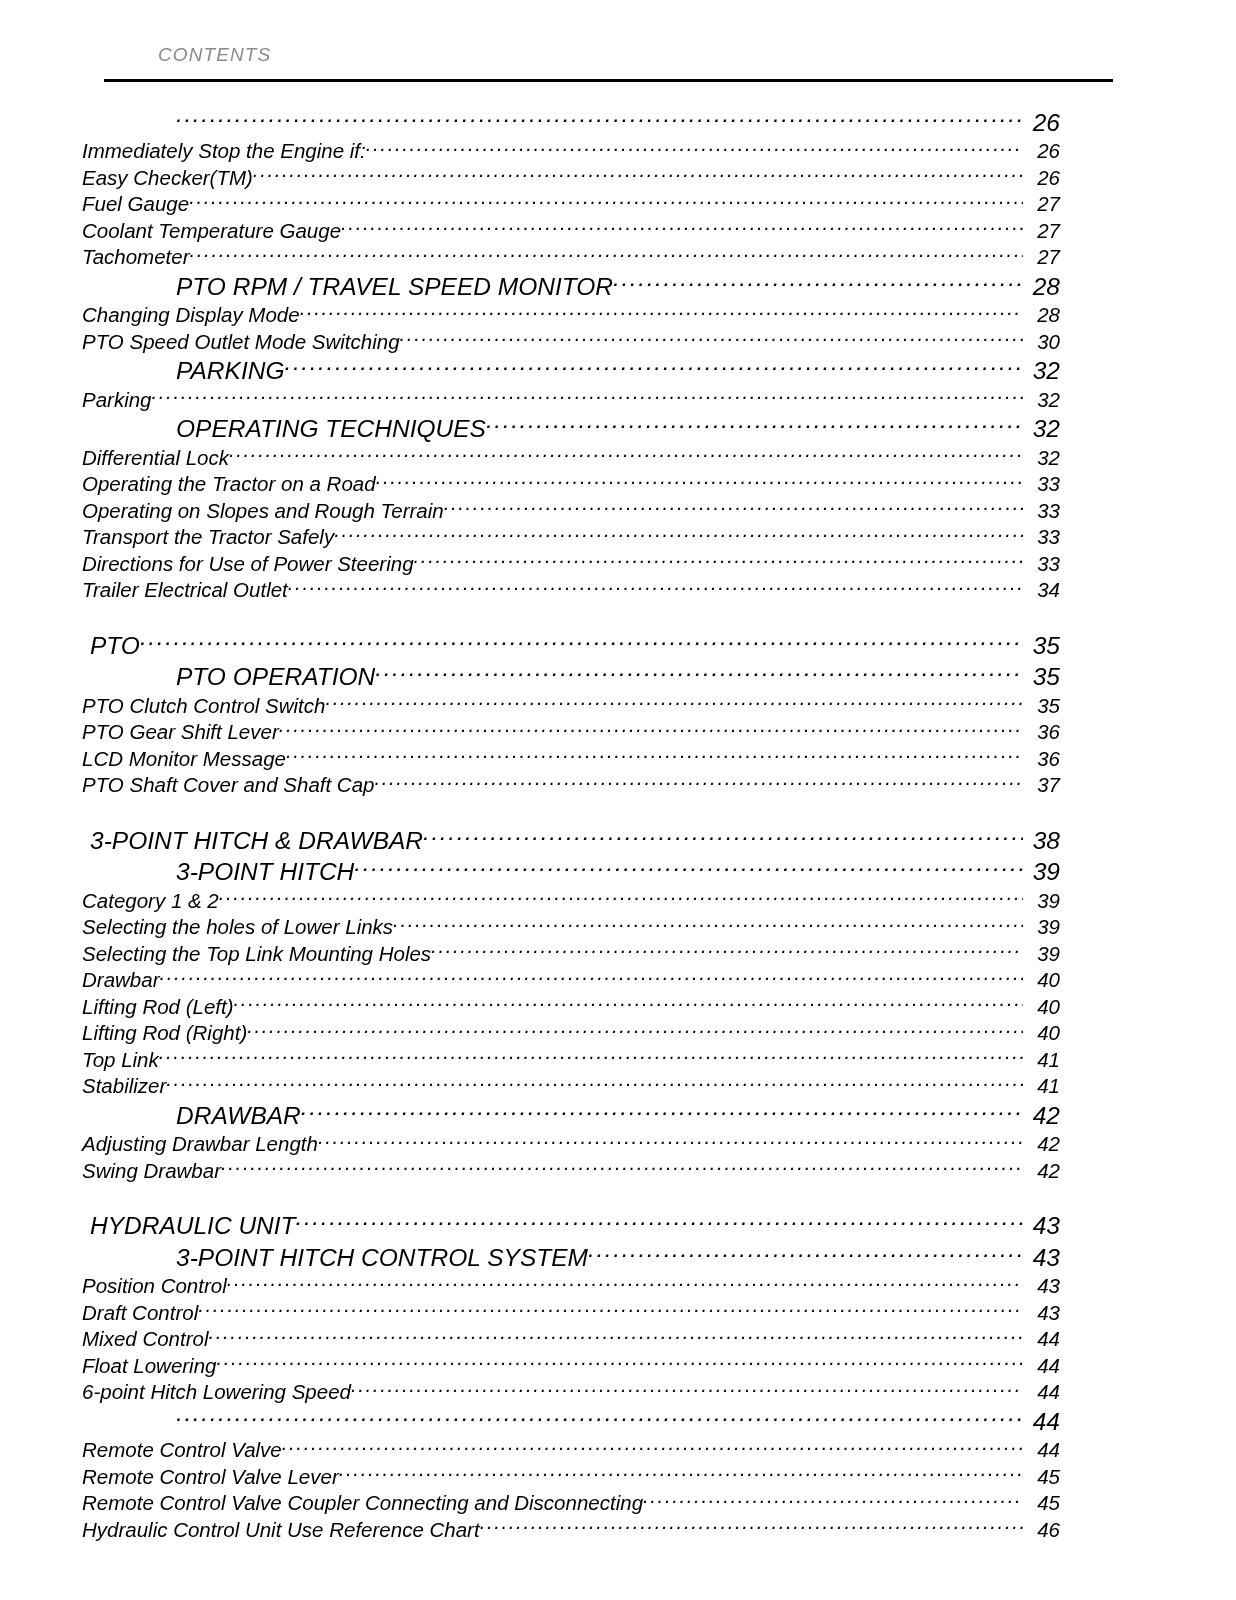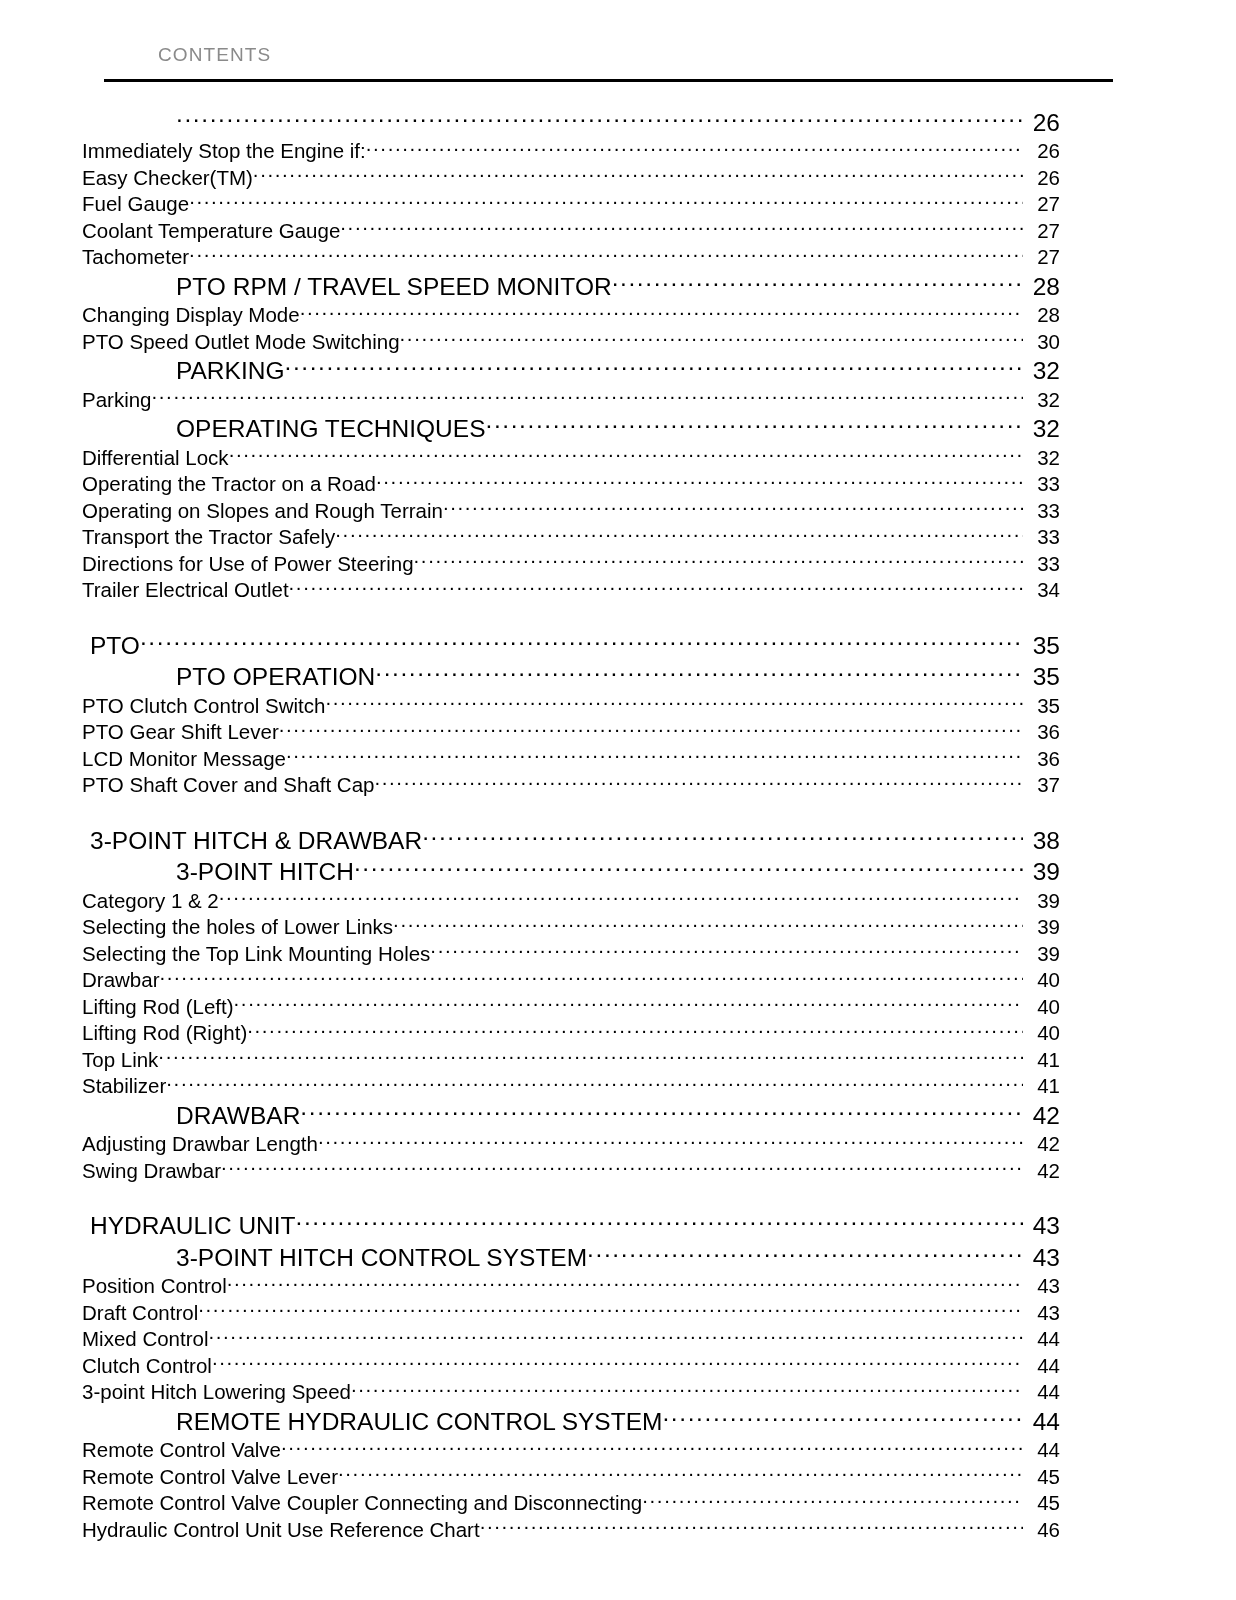--- a/index.html
+++ b/index.html
@@ -12,20 +12,21 @@
     height: 1600px;
     font-family: "Liberation Sans", sans-serif;
     color: #000000;
     overflow: hidden;
   }
   .page {
     position: relative;
     width: 999px;
     height: 1600px;
     box-sizing: border-box;
+    font-style: italic;
   }
 
   
   .header {
     position: absolute;
     left: 158px;
     top: 44px;
     font-size: 19px;
     letter-spacing: 1.1px;
     color: #8a8a8a;
@@ -327,31 +328,30 @@
         <span class="label">Draft Control</span>
         <span class="leader"></span>
         <span class="page-no">43</span>
       </div>
       <div class="row lvl2">
         <span class="label">Mixed Control</span>
         <span class="leader"></span>
         <span class="page-no">44</span>
       </div>
       <div class="row lvl2">
-        <span class="label">Clutch Control</span>
-        <span class="leader"></span>
-        <span class="page-no">44</span>
-      </div>
-      <div class="row lvl2">
-        <span class="label">3-point Hitch Lowering Speed</span>
-        <span class="leader"></span>
-        <span class="page-no">44</span>
-      </div>
-      <div class="row lvl1">
-        <span class="label">REMOTE HYDRAULIC CONTROL SYSTEM</span>
+        <span class="label">Float Lowering</span>
+        <span class="leader"></span>
+        <span class="page-no">44</span>
+      </div>
+      <div class="row lvl2">
+        <span class="label">6-point Hitch Lowering Speed</span>
+        <span class="leader"></span>
+        <span class="page-no">44</span>
+      </div>
+      <div class="row lvl1">
         <span class="leader"></span>
         <span class="page-no">44</span>
       </div>
       <div class="row lvl2">
         <span class="label">Remote Control Valve</span>
         <span class="leader"></span>
         <span class="page-no">44</span>
       </div>
       <div class="row lvl2">
         <span class="label">Remote Control Valve Lever</span>

